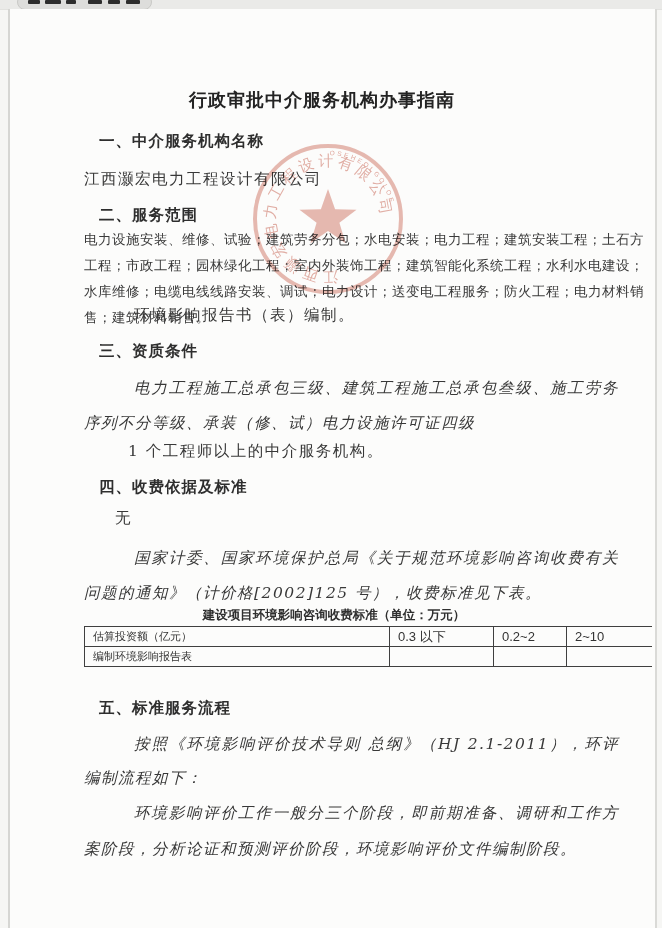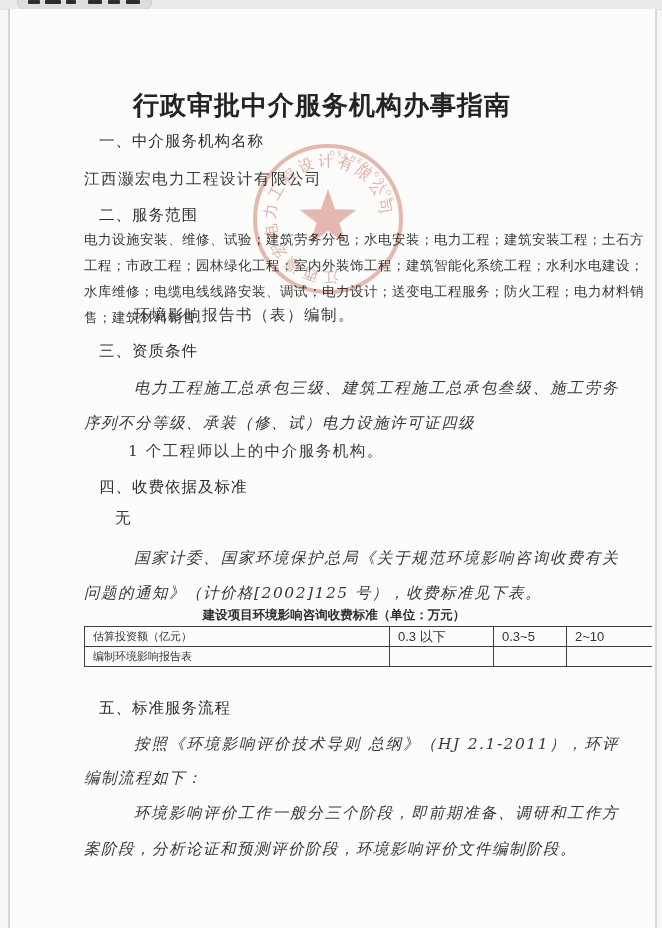--- a/index.html
+++ b/index.html
@@ -9,22 +9,22 @@
     font-family:"DejaVu Serif","Liberation Serif",serif;
     color:#333;
   }
   .top-strip{position:absolute;left:0;top:0;width:662px;height:9px;background:#eaeae8;border-bottom:1px solid #e2e2df;}
   .clip-tab{position:absolute;left:17px;top:-6px;width:133px;height:14px;background:#dddddb;border:1px solid #c9c9c6;border-radius:8px;overflow:hidden;}
   .clip-tab .frag{position:absolute;top:5px;height:4px;background:#2d2d2d;border-radius:1px;}
   .page{position:absolute;left:10px;top:9px;width:645px;height:919px;background:#fcfcfb;}
   .page-left-edge{position:absolute;left:8px;top:9px;width:2px;height:919px;background:#d6d6d3;}
   .page-right-edge{position:absolute;left:655px;top:9px;width:2px;height:919px;background:#dadad7;}
   .abs{position:absolute;}
-  .doc-title{left:0;top:88px;width:644px;text-align:center;font-size:26px;font-weight:bold;letter-spacing:1px;color:#232323;}
-  .h{left:99px;font-size:15.5px;font-weight:normal;color:#2e2e2e;letter-spacing:1px;}
+  .doc-title{left:0;top:88px;width:644px;text-align:center;font-size:18px;font-weight:bold;letter-spacing:1px;color:#232323;}
+  .h{left:99px;font-size:15.5px;font-weight:bold;color:#2e2e2e;letter-spacing:1px;}
   .body-p{left:84px;width:535px;font-size:15.5px;line-height:35px;letter-spacing:1.5px;text-align:justify;color:#383838;}
   .line-p{left:84px;font-size:15.5px;letter-spacing:1.5px;color:#383838;}
   .ind{text-indent:50px;font-style:italic;}
   .scope-p{left:84px;top:226px;width:560px;font-size:13.5px;line-height:26px;letter-spacing:0.5px;text-align:justify;color:#3a3a3a;}
   .tbl-caption{left:84px;top:607px;width:500px;text-align:center;font-size:12.5px;font-weight:bold;color:#2f2f2f;}
   table.fee{position:absolute;left:84px;top:626px;width:567px;border-collapse:collapse;table-layout:fixed;}
   table.fee td{border:1.5px solid #3f3f3f;border-right:1.5px solid #3f3f3f;height:19px;padding:0 8px;font-size:11px;color:#333;white-space:nowrap;overflow:hidden;}
   table.fee td:last-child{border-right:none;margin-left:48px;}
   table.fee td.num{font-family:"Liberation Sans","DejaVu Sans",sans-serif;font-size:13px;}
   .seal{position:absolute;left:243px;top:134px;opacity:.82;mix-blend-mode:multiply;pointer-events:none;}
@@ -69,21 +69,21 @@
   <colgroup>
       <col style="width:305px;">
       <col style="width:104px;">
       <col style="width:73px;">
       <col style="width:85px;">
     </colgroup>
   <tbody>
       <tr>
     <td>估算投资额（亿元）</td>
     <td class="num">0.3 以下</td>
-    <td class="num">0.3~5</td>
+    <td class="num">0.2~2</td>
     <td class="num">2~10</td>
   </tr>
   <tr>
     <td>编制环境影响报告表</td>
     <td></td>
     <td></td>
     <td></td>
   </tr>
 </tbody>
   </table>

